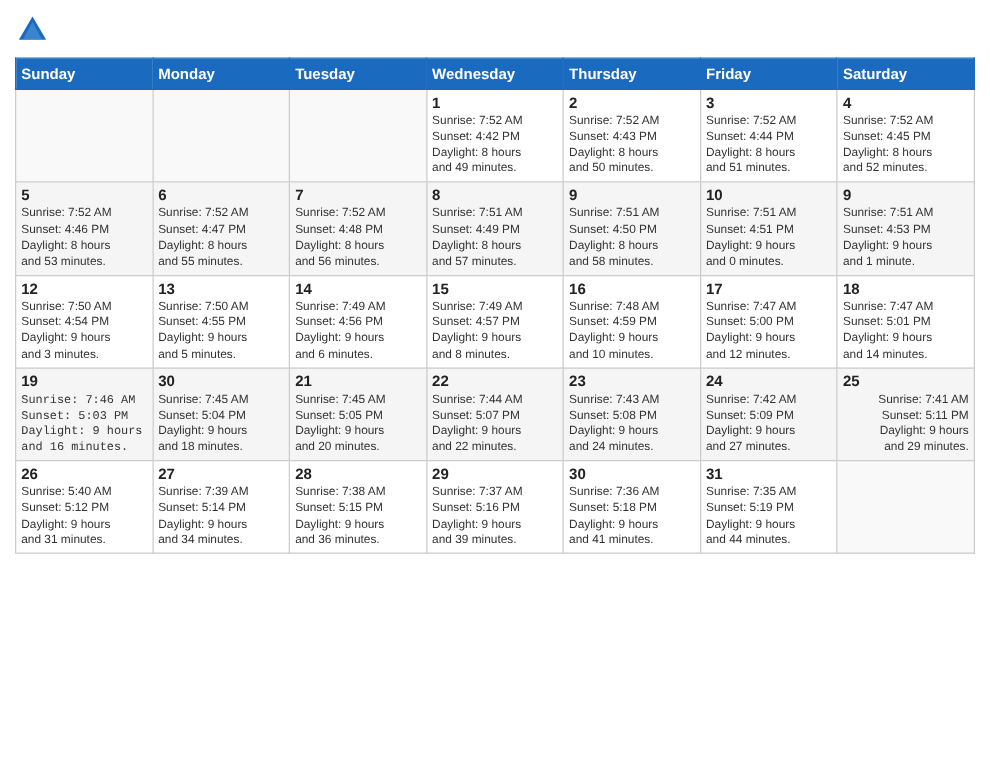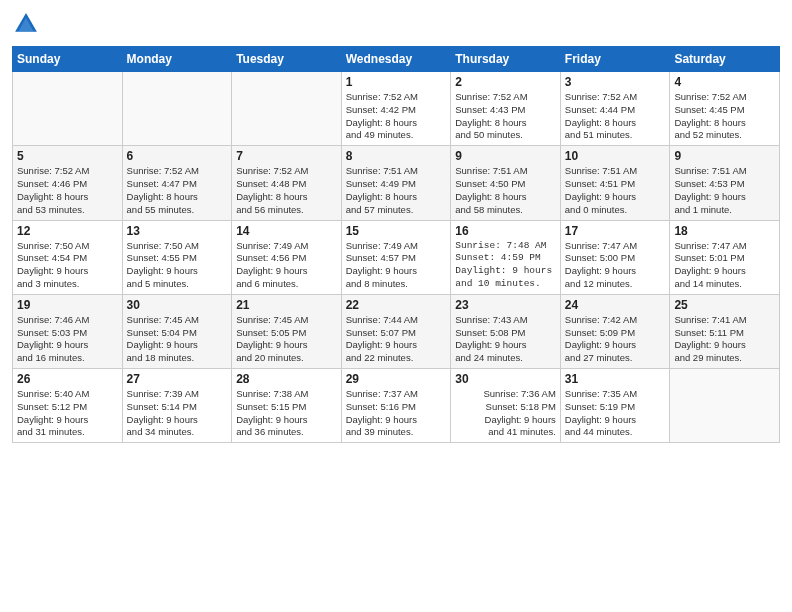--- a/index.html
+++ b/index.html
@@ -238,21 +238,21 @@
           </td>
           <td>
             <div class="day-number">15</div>
             <div class="day-info" style="white-space: pre-line;">Sunrise: 7:49 AM
 Sunset: 4:57 PM
 Daylight: 9 hours
 and 8 minutes.</div>
           </td>
           <td>
             <div class="day-number">16</div>
-            <div class="day-info" style="white-space: pre-line; font-family: Liberation Mono, monospace;">Sunrise: 7:48 AM
+            <div class="day-info" style="white-space: pre-line;">Sunrise: 7:48 AM
 Sunset: 4:59 PM
 Daylight: 9 hours
 and 10 minutes.</div>
           </td>
           <td>
             <div class="day-number">17</div>
             <div class="day-info" style="white-space: pre-line;">Sunrise: 7:47 AM
 Sunset: 5:00 PM
 Daylight: 9 hours
 and 12 minutes.</div>
@@ -261,21 +261,21 @@
             <div class="day-number">18</div>
             <div class="day-info" style="white-space: pre-line;">Sunrise: 7:47 AM
 Sunset: 5:01 PM
 Daylight: 9 hours
 and 14 minutes.</div>
           </td>
         </tr>
         <tr class="row-even">
           <td>
             <div class="day-number">19</div>
-            <div class="day-info" style="white-space: pre-line;">Sunrise: 7:46 AM
+            <div class="day-info" style="white-space: pre-line; font-family: Liberation Mono, monospace;">Sunrise: 7:46 AM
 Sunset: 5:03 PM
 Daylight: 9 hours
 and 16 minutes.</div>
           </td>
           <td>
             <div class="day-number">30</div>
             <div class="day-info" style="white-space: pre-line;">Sunrise: 7:45 AM
 Sunset: 5:04 PM
 Daylight: 9 hours
 and 18 minutes.</div>
@@ -303,21 +303,21 @@
           </td>
           <td>
             <div class="day-number">24</div>
             <div class="day-info" style="white-space: pre-line;">Sunrise: 7:42 AM
 Sunset: 5:09 PM
 Daylight: 9 hours
 and 27 minutes.</div>
           </td>
           <td>
             <div class="day-number">25</div>
-            <div class="day-info" style="white-space: pre-line;">Sunrise: 7:41 AM
+            <div class="day-info" style="white-space: pre-line; text-align: right;">Sunrise: 7:41 AM
 Sunset: 5:11 PM
 Daylight: 9 hours
 and 29 minutes.</div>
           </td>
         </tr>
         <tr class="row-odd">
           <td>
             <div class="day-number">26</div>
             <div class="day-info" style="white-space: pre-line;">Sunrise: 5:40 AM
 Sunset: 5:12 PM
@@ -340,21 +340,21 @@
           </td>
           <td>
             <div class="day-number">29</div>
             <div class="day-info" style="white-space: pre-line;">Sunrise: 7:37 AM
 Sunset: 5:16 PM
 Daylight: 9 hours
 and 39 minutes.</div>
           </td>
           <td>
             <div class="day-number">30</div>
-            <div class="day-info" style="white-space: pre-line; text-align: right;">Sunrise: 7:36 AM
+            <div class="day-info" style="white-space: pre-line;">Sunrise: 7:36 AM
 Sunset: 5:18 PM
 Daylight: 9 hours
 and 41 minutes.</div>
           </td>
           <td>
             <div class="day-number">31</div>
             <div class="day-info" style="white-space: pre-line;">Sunrise: 7:35 AM
 Sunset: 5:19 PM
 Daylight: 9 hours
 and 44 minutes.</div>

